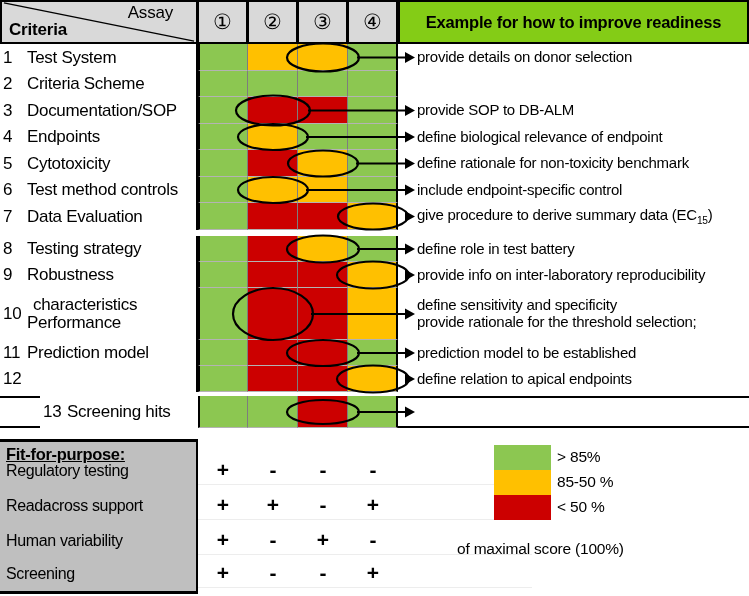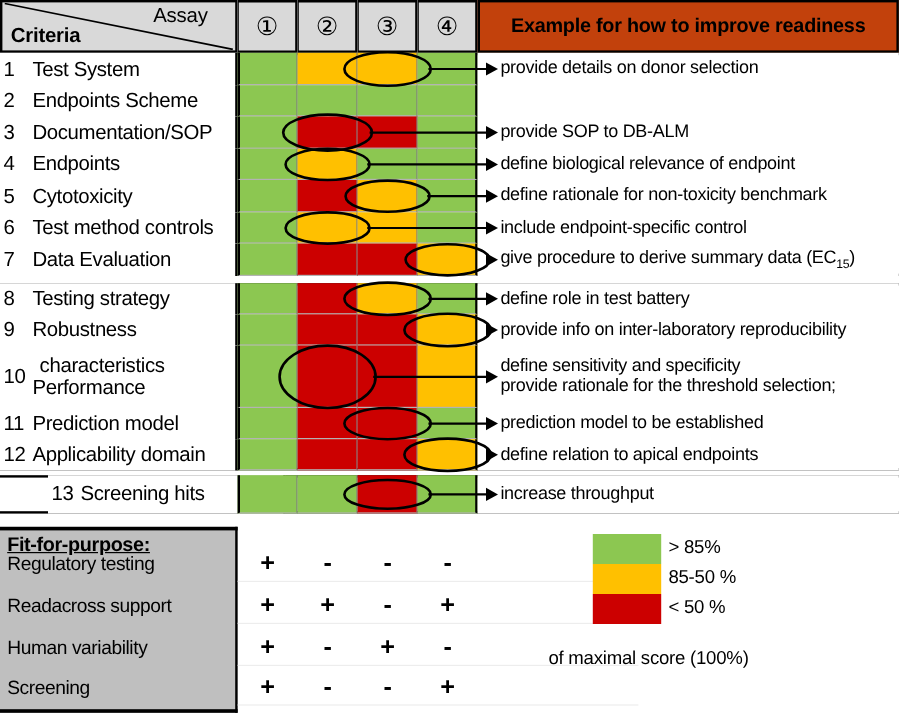--- a/index.html
+++ b/index.html
@@ -36,21 +36,21 @@
     font-size:17px;font-weight:bold;letter-spacing:-0.2px;
   }
   .hdr-assay-col{
     top:0;height:44px;width:50px;
     background:#d9d9d9;border:2px solid #000;border-left-width:1px;
     display:flex;align-items:center;justify-content:center;
     font-size:21px;
   }
   .hdr-example{
     left:398px;top:0;width:351px;height:44px;
-    background:#c2410c;border:2px solid #000;border-left-width:2px;
+    background:#84cc16;border:2px solid #000;border-left-width:2px;
     display:flex;align-items:center;justify-content:center;
     font-size:16.5px;font-weight:bold;letter-spacing:-0.2px;
   }
   .crit-cell{
     left:0;width:198px;
     border-right:2.5px solid #000;
     display:flex;align-items:center;
     box-sizing:border-box;
     background:#fff;
   }
@@ -124,21 +124,21 @@
         <span class="crit-num">1</span>
         <span class="crit-txt">Test System</span>
       </div>
       <div class="abs colorcell first" style="left:198px;top:44px;width:50px;height:27px;background:#8CC751;"></div>
       <div class="abs colorcell" style="left:248px;top:44px;width:50px;height:27px;background:#FFC000;"></div>
       <div class="abs colorcell" style="left:298px;top:44px;width:50px;height:27px;background:#FFC000;"></div>
       <div class="abs colorcell last" style="left:348px;top:44px;width:50px;height:27px;background:#8CC751;"></div>
       <div class="abs ex-cell" style="left:398px;top:44px;height:27px;">provide details on donor selection</div>
       <div class="abs crit-cell" style="left:0;top:71px;height:26px;">
         <span class="crit-num">2</span>
-        <span class="crit-txt">Endpoints Scheme</span>
+        <span class="crit-txt">Criteria Scheme</span>
       </div>
       <div class="abs colorcell first" style="left:198px;top:71px;width:50px;height:26px;background:#8CC751;"></div>
       <div class="abs colorcell" style="left:248px;top:71px;width:50px;height:26px;background:#8CC751;"></div>
       <div class="abs colorcell" style="left:298px;top:71px;width:50px;height:26px;background:#8CC751;"></div>
       <div class="abs colorcell last" style="left:348px;top:71px;width:50px;height:26px;background:#8CC751;"></div>
       <div class="abs ex-cell" style="left:398px;top:71px;height:26px;"></div>
       <div class="abs crit-cell" style="left:0;top:97px;height:27px;">
         <span class="crit-num">3</span>
         <span class="crit-txt">Documentation/SOP</span>
       </div>
@@ -225,37 +225,35 @@
         <span class="crit-num">11</span>
         <span class="crit-txt">Prediction model</span>
       </div>
       <div class="abs colorcell first" style="left:198px;top:340px;width:50px;height:26px;background:#8CC751;"></div>
       <div class="abs colorcell" style="left:248px;top:340px;width:50px;height:26px;background:#CC0000;"></div>
       <div class="abs colorcell" style="left:298px;top:340px;width:50px;height:26px;background:#CC0000;"></div>
       <div class="abs colorcell last" style="left:348px;top:340px;width:50px;height:26px;background:#8CC751;"></div>
       <div class="abs ex-cell" style="left:398px;top:340px;height:26px;">prediction model to be established</div>
       <div class="abs crit-cell" style="left:0;top:366px;height:26px;">
         <span class="crit-num">12</span>
-        <span class="crit-txt">Applicability domain</span>
       </div>
       <div class="abs colorcell first" style="left:198px;top:366px;width:50px;height:26px;background:#8CC751;"></div>
       <div class="abs colorcell" style="left:248px;top:366px;width:50px;height:26px;background:#CC0000;"></div>
       <div class="abs colorcell" style="left:298px;top:366px;width:50px;height:26px;background:#CC0000;"></div>
       <div class="abs colorcell last" style="left:348px;top:366px;width:50px;height:26px;background:#FFC000;"></div>
       <div class="abs ex-cell" style="left:398px;top:366px;height:26px;">define relation to apical endpoints</div>
       <div class="abs" style="left:0;top:396px;width:749px;height:32px;border-top:2.5px solid #000;border-bottom:2.5px solid #000;"></div>
       <div class="abs crit-cell" style="left:0;top:396px;height:32px;margin-left:40px;">
         <span class="crit-num">13</span>
         <span class="crit-txt">Screening hits</span>
       </div>
       <div class="abs colorcell first" style="left:198px;top:396px;width:50px;height:32px;background:#8CC751;"></div>
       <div class="abs colorcell" style="left:248px;top:396px;width:50px;height:32px;background:#8CC751;"></div>
       <div class="abs colorcell" style="left:298px;top:396px;width:50px;height:32px;background:#CC0000;"></div>
       <div class="abs colorcell last" style="left:348px;top:396px;width:50px;height:32px;background:#8CC751;"></div>
-      <div class="abs ex-cell" style="left:398px;top:396px;height:32px;">increase throughput</div>
     </div>
 
   <svg class="abs" id="annotation-layer" viewBox="0 0 749 596">
       <ellipse cx="323" cy="57.5" rx="36" ry="14" fill="none" stroke="#000" stroke-width="2.2"></ellipse>
       <g>
         <line x1="357" y1="57.5" x2="406" y2="57.5" stroke="#000" stroke-width="1.8"></line>
         <polygon points="405,52 415,57.5 405,63" fill="#000"></polygon>
       </g>
       <ellipse cx="273" cy="110.5" rx="37" ry="15" fill="none" stroke="#000" stroke-width="2.2"></ellipse>
       <g>

